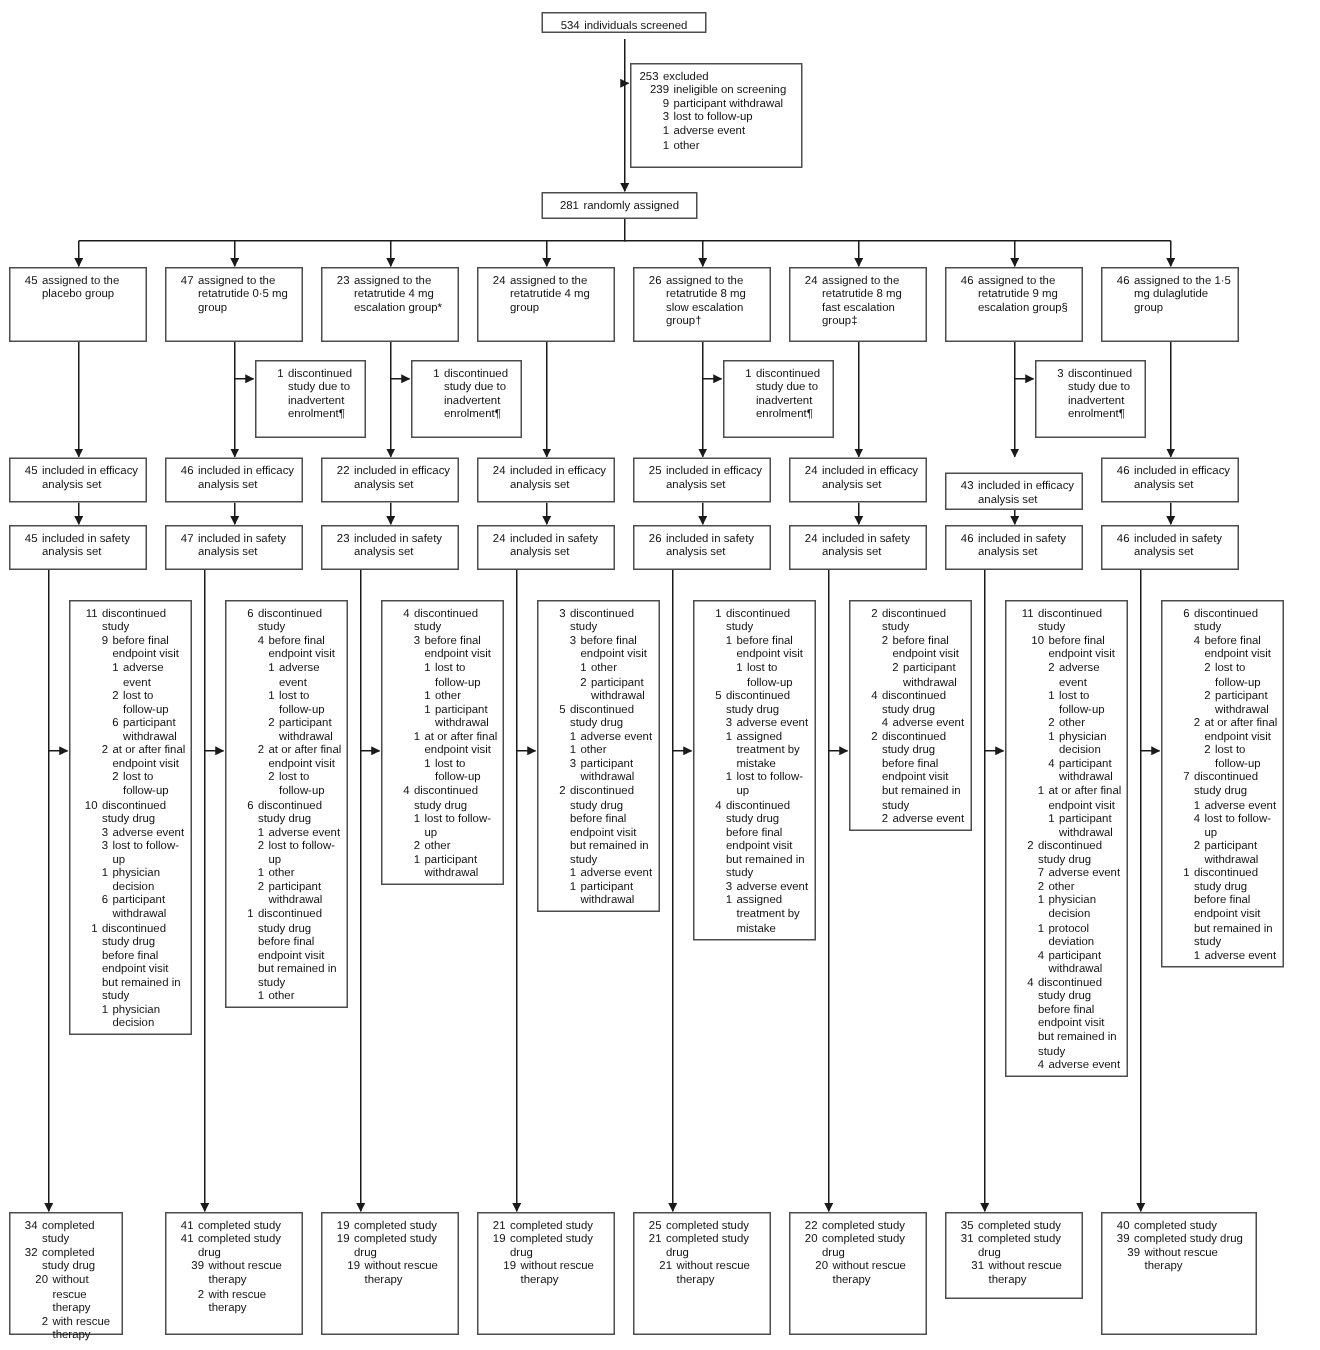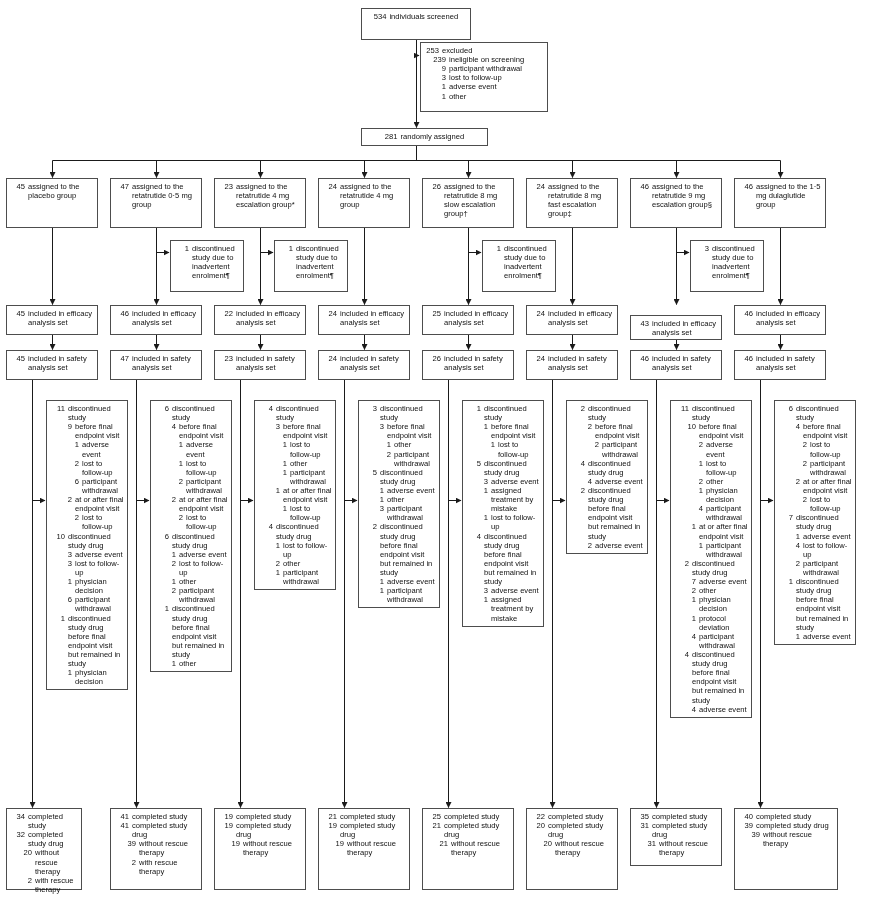--- a/index.html
+++ b/index.html
@@ -84,25 +84,25 @@
       <line x1="136.5" y1="500.5" x2="149" y2="500.5" marker-end="url(#ah)"></line>
       <line x1="240.5" y1="500.5" x2="253" y2="500.5" marker-end="url(#ah)"></line>
       <line x1="344.5" y1="500.5" x2="357" y2="500.5" marker-end="url(#ah)"></line>
       <line x1="448.5" y1="500.5" x2="461" y2="500.5" marker-end="url(#ah)"></line>
       <line x1="552.5" y1="500.5" x2="565" y2="500.5" marker-end="url(#ah)"></line>
       <line x1="656.5" y1="500.5" x2="669" y2="500.5" marker-end="url(#ah)"></line>
       <line x1="760.5" y1="500.5" x2="773" y2="500.5" marker-end="url(#ah)"></line>
     </g>
   </svg>
 
-  <div class="box cbox" style="left:361px;top:8px;width:110px;height:32px"><div class="ln lvl0">
+  <div class="box cbox" style="left:361px;top:8px;width:110px;height:14px"><div class="ln lvl0">
         <span class="num">534</span>
         <span class="txt">individuals screened</span>
       </div></div>
-  <div class="box" style="left:420px;top:42px;width:128px;height:70px">
+  <div class="box" style="left:420px;top:42px;width:115px;height:70px">
       <div class="ln lvl0">
         <span class="num">253</span>
         <span class="txt">excluded</span>
       </div>
       <div class="ln lvl1">
         <span class="num">239</span>
         <span class="txt">ineligible on screening</span>
       </div>
       <div class="ln lvl1">
         <span class="num">9</span>
@@ -114,21 +114,21 @@
       </div>
       <div class="ln lvl1">
         <span class="num">1</span>
         <span class="txt">adverse event</span>
       </div>
       <div class="ln lvl1">
         <span class="num">1</span>
         <span class="txt">other</span>
       </div>
     </div>
-  <div class="box cbox" style="left:361px;top:128px;width:127px;height:18px"><div class="ln lvl0">
+  <div class="box cbox" style="left:361px;top:128px;width:104px;height:18px"><div class="ln lvl0">
         <span class="num">281</span>
         <span class="txt">randomly assigned</span>
       </div></div>
 
   <div>
     <div class="box" style="left:6px;top:178px;width:92px;height:50px">
         <div class="ln lvl0">
           <span class="num">45</span>
           <span class="txt">assigned to the placebo group</span>
         </div>

